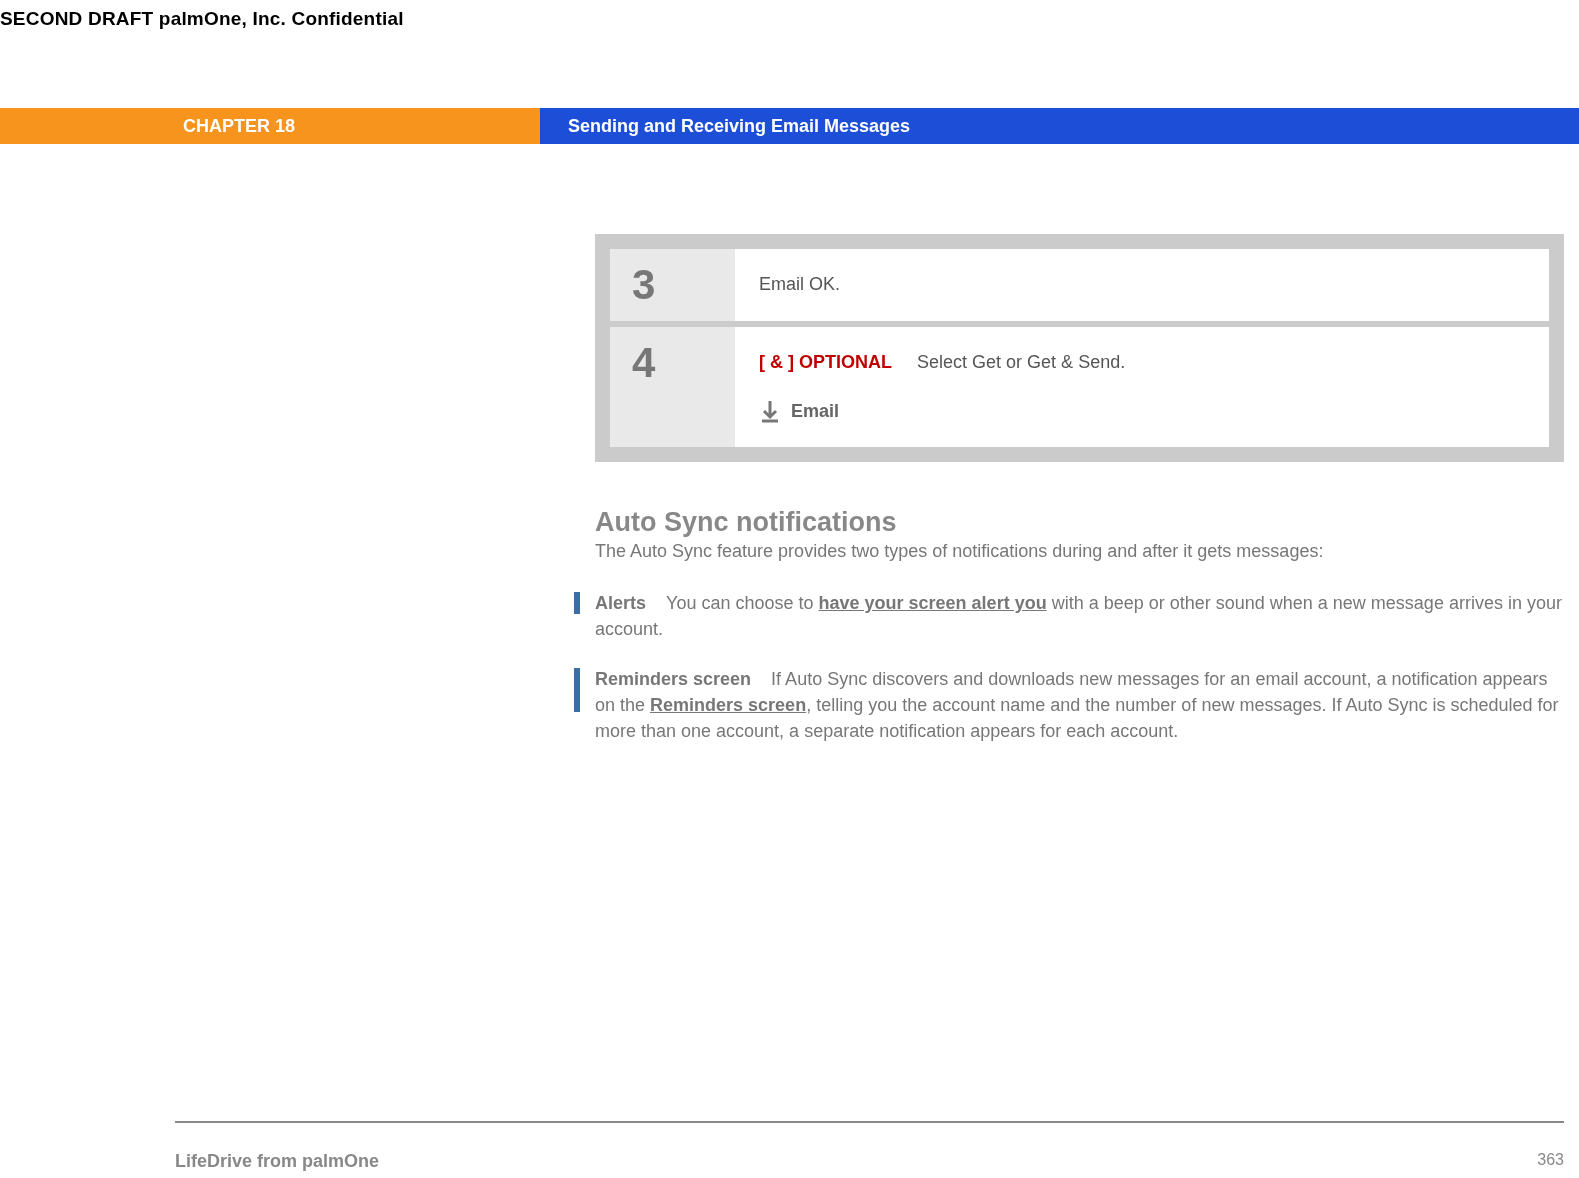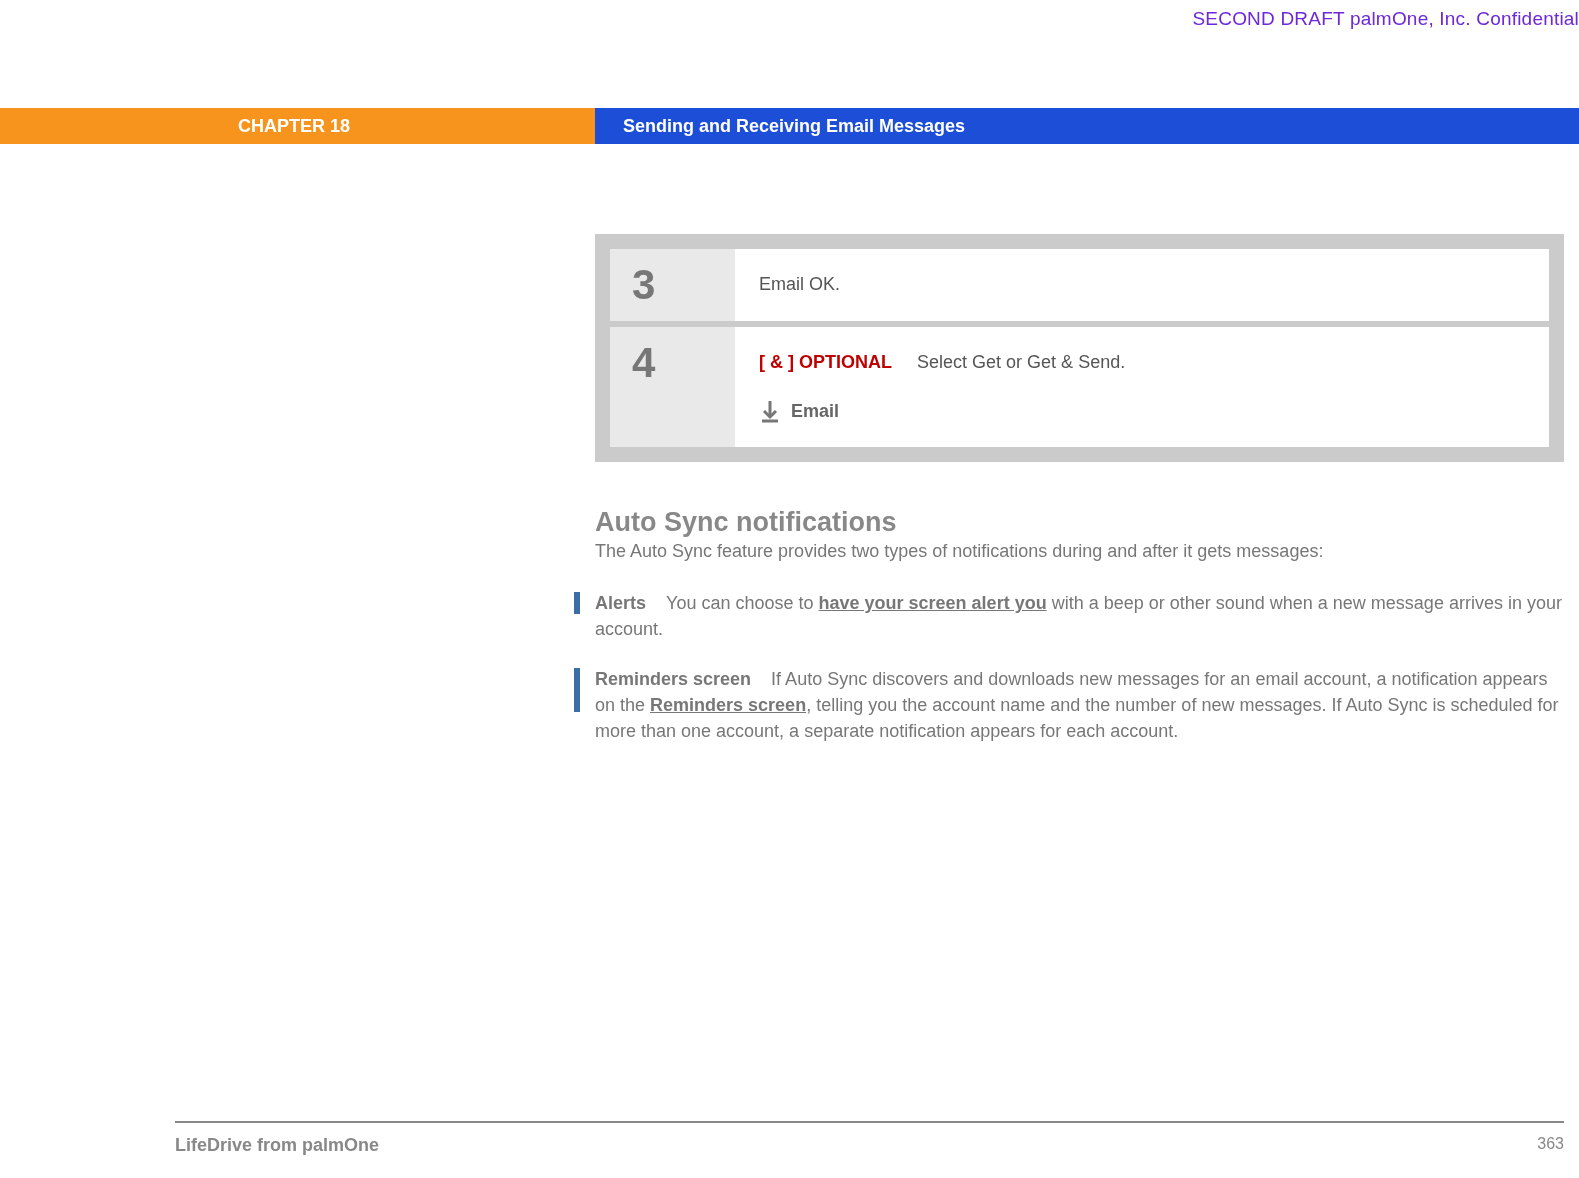--- a/index.html
+++ b/index.html
@@ -6,33 +6,34 @@
     margin: 0;
     padding: 0;
     font-family: Arial, Helvetica, sans-serif;
     background: #fff;
     color: #333;
     width: 1579px;
     height: 1178px;
     position: relative;
   }
   .watermark {
-    text-align: right;
-    color: #6d28d9;
+    text-align: left;
+    color: #000000;
     font-size: 19px;
     padding-top: 8px;
     letter-spacing: 0.2px;
+    font-weight: bold;
   }
   .header-bar {
     display: flex;
     margin-top: 78px;
     height: 36px;
   }
   .header-left {
-    width: 595px;
+    width: 540px;
     background: #f7941d;
     color: #fff;
     font-weight: bold;
     font-size: 18px;
     display: flex;
     align-items: center;
     justify-content: flex-end;
     padding-right: 245px;
     box-sizing: border-box;
   }
@@ -146,21 +147,21 @@
     position: absolute;
     left: 175px;
     right: 15px;
     bottom: 55px;
     border-top: 2px solid #888;
   }
   .footer {
     position: absolute;
     left: 175px;
     right: 15px;
-    bottom: 22px;
+    bottom: 6px;
     display: flex;
     justify-content: space-between;
     color: #888;
     font-size: 18px;
     font-weight: bold;
   }
   .footer .pgnum { font-weight: normal; font-size: 16px; }
 </style>
 </head>
 <body>

